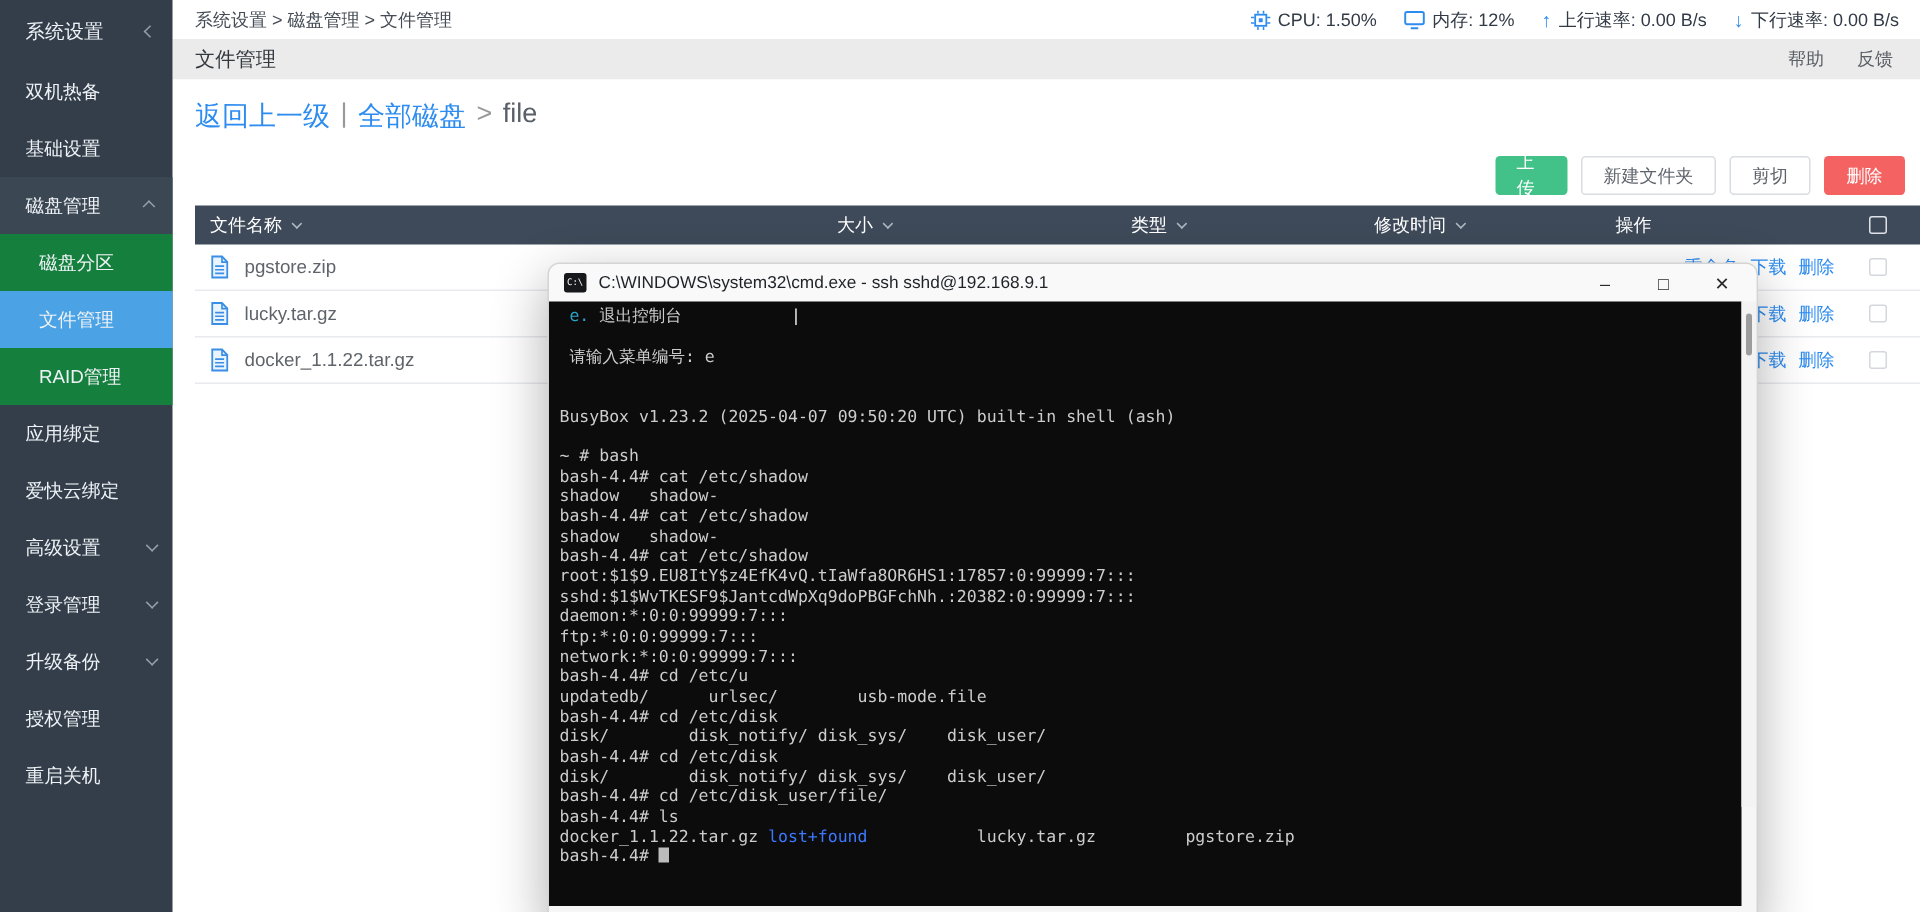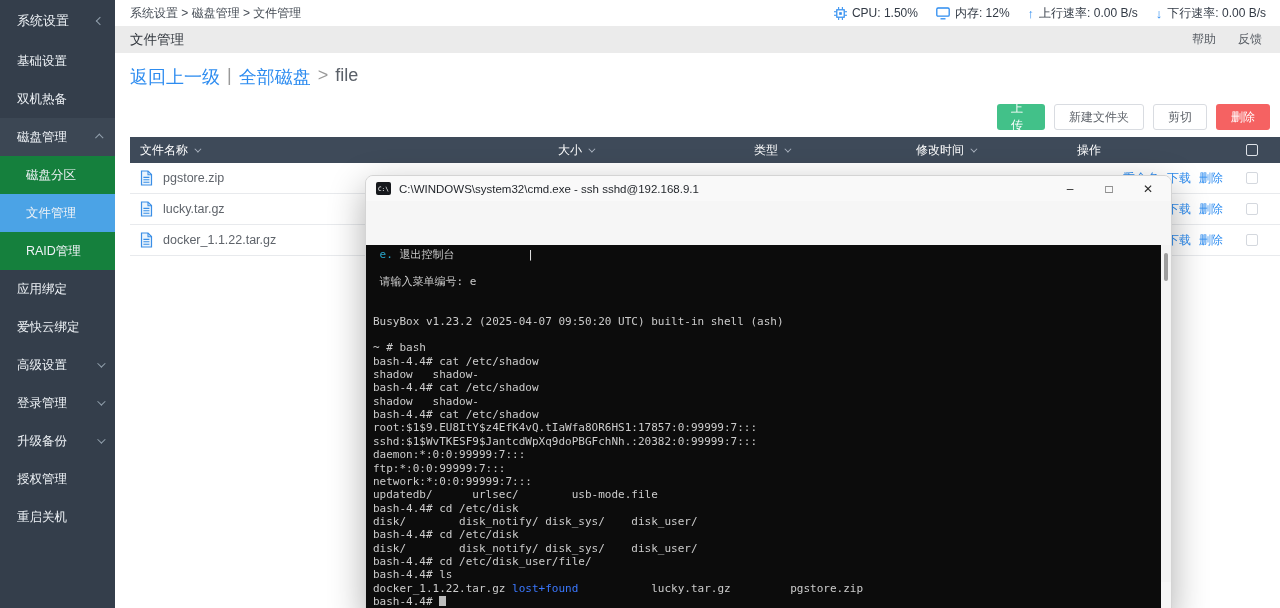--- a/index.html
+++ b/index.html
@@ -60,21 +60,21 @@
 
   
   .term-win { position:absolute; left:365px; top:175px; width:807px; height:440px; z-index:5;
               background:#f6f6f6; border:1px solid #d4d4d4; border-radius:8px 8px 0 0;
               box-shadow:0 12px 36px rgba(0,0,0,.32); overflow:hidden; }
   .term-title { height:25px; display:flex; align-items:center; padding:0 10px; gap:8px; background:#f9f9f9;justify-content:flex-end; }
   .cmd-ico { width:15px; height:13px; background:#16181c; border-radius:2px; color:#fff; font-size:6px; line-height:13px; padding-left:2px; font-family:"DejaVu Sans Mono",monospace; flex:none; }
   .term-title-text { font-size:11.5px; color:#1f2328; flex:1; white-space:nowrap; overflow:hidden; }
   .win-btns { display:flex; align-items:center; gap:25px; padding-right:6px; color:#2b2b2b; }
   .win-btns span { font-size:12px; width:14px; text-align:center; cursor:pointer; }
-  .term-body-wrap { display:flex; height:337px;margin-top:44px; }
+  .term-body-wrap { display:flex; height:337px; }
   .term-body { background:#0c0c0c; width:797px; height:403px; padding:3px 0 0 7px; overflow:hidden;
                font-family:"DejaVu Sans Mono","Liberation Mono",monospace; font-size:11px; line-height:13.35px; color:#cccccc; }
   .term-line { white-space:pre; height:13.35px; }
   .term-accent { color:#2aa5c9; }
   .term-bright { color:#f0f0f0; }
   .term-dir { color:#3b78ff; }
   .term-cursor { display:inline-block; width:7px; height:10px; background:#bcbcbc; vertical-align:-1px; }
   .term-scroll { width:10px; background:#f3f3f3; position:relative; }
   .term-thumb { position:absolute; top:8px; left:3px; width:4px; height:28px; background:#9d9d9d; border-radius:2px; cursor:pointer; }
 
@@ -87,24 +87,24 @@
 
 <div class="stage">
 
   <aside class="sidebar">
     <div class="sb-header">
       <span>系统设置</span>
       <span class="chev left"></span>
     </div>
     <div id="sb-items">
         <div class="sb-item item">
+          <span>双机热备</span>
+        </div>
+        <div class="sb-item item">
           <span>基础设置</span>
-        </div>
-        <div class="sb-item item">
-          <span>双机热备</span>
         </div>
         <div class="sb-item group">
           <span>磁盘管理</span>
           <span class="chev up"></span>
         </div>
         <div class="sb-item sub">
           <span>磁盘分区</span>
         </div>
         <div class="sb-item sub active">
           <span>文件管理</span>
@@ -332,20 +332,21 @@
           <div class="term-line"><span>bash-4.4# cat /etc/shadow</span></div>
           <div class="term-line"><span>shadow   shadow-</span></div>
           <div class="term-line"><span>bash-4.4# cat /etc/shadow</span></div>
           <div class="term-line"><span>shadow   shadow-</span></div>
           <div class="term-line"><span>bash-4.4# cat /etc/shadow</span></div>
           <div class="term-line"><span>root:$1$9.EU8ItY$z4EfK4vQ.tIaWfa8OR6HS1:17857:0:99999:7:::</span></div>
           <div class="term-line"><span>sshd:$1$WvTKESF9$JantcdWpXq9doPBGFchNh.:20382:0:99999:7:::</span></div>
           <div class="term-line"><span>daemon:*:0:0:99999:7:::</span></div>
           <div class="term-line"><span>ftp:*:0:0:99999:7:::</span></div>
           <div class="term-line"><span>network:*:0:0:99999:7:::</span></div>
+          <div class="term-line"><span>bash-4.4# cd /etc/u</span></div>
           <div class="term-line"><span>updatedb/      urlsec/        usb-mode.file</span></div>
           <div class="term-line"><span>bash-4.4# cd /etc/disk</span></div>
           <div class="term-line"><span>disk/        disk_notify/ disk_sys/    disk_user/</span></div>
           <div class="term-line"><span>bash-4.4# cd /etc/disk</span></div>
           <div class="term-line"><span>disk/        disk_notify/ disk_sys/    disk_user/</span></div>
           <div class="term-line"><span>bash-4.4# cd /etc/disk_user/file/</span></div>
           <div class="term-line"><span>bash-4.4# ls</span></div>
           <div class="term-line"><span>docker_1.1.22.tar.gz </span><span class="term-dir">lost+found</span><span>           </span><span>lucky.tar.gz         </span><span>pgstore.zip</span></div>
           <div class="term-line"><span>bash-4.4# </span><span class="term-cursor"></span></div>
         </div>

